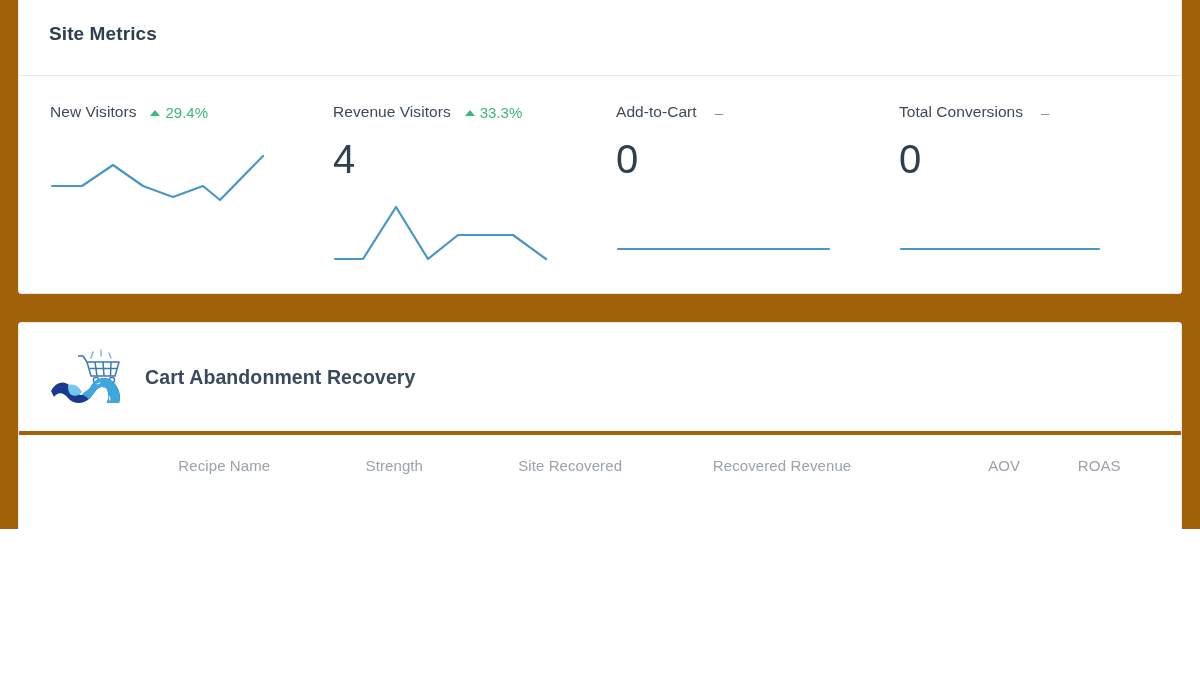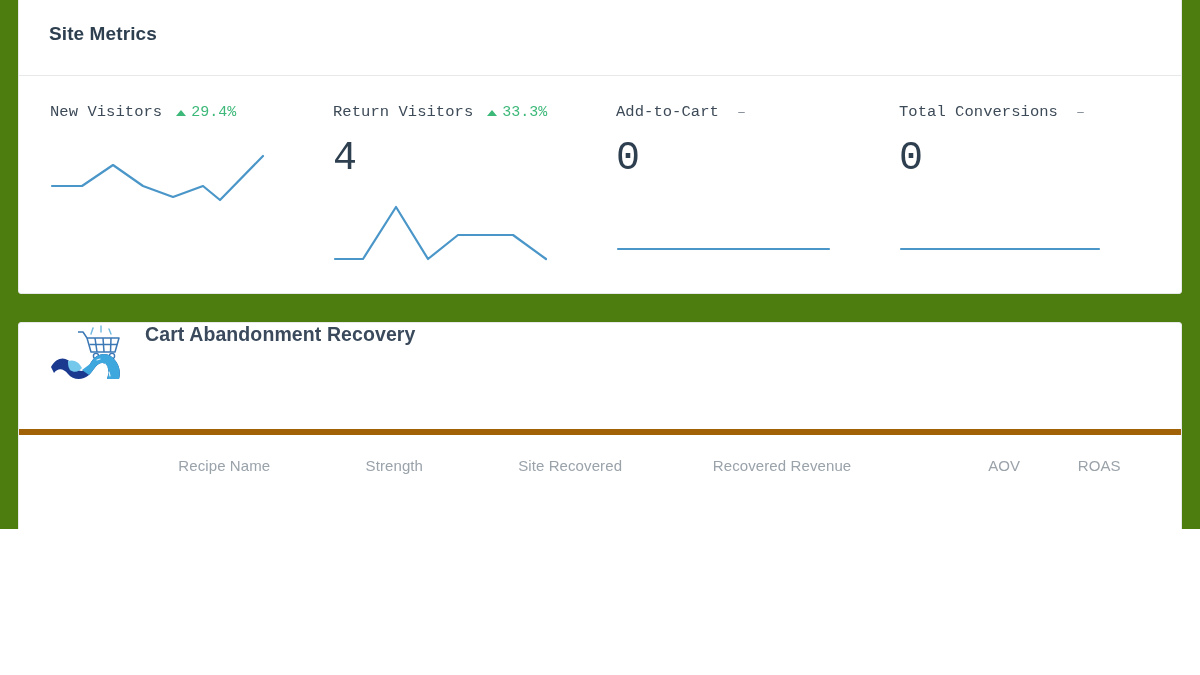--- a/index.html
+++ b/index.html
@@ -9,21 +9,21 @@
     height: 675px;
     background: #ffffff;
     font-family: "Liberation Sans", sans-serif;
     -webkit-font-smoothing: antialiased;
   }
 
   .page {
     width: 1200px;
     height: 529px;
     position: relative;
-    background: #4d7c0f;
+    background: #a16207;
     overflow: hidden;
   }
 
   
   .card {
     position: absolute;
     background: #ffffff;
     border: 1px solid #e6e8ea;
     border-radius: 3px;
   }
@@ -46,21 +46,20 @@
 
   .card-title {
     font-size: 19px;
     color: #2e3f50;
     letter-spacing: .1px;
   }
 
   .metrics-row {
     display: flex;
     padding: 26px 0 0 0;
-    font-family: Liberation Mono, monospace;
   }
 
   .metric {
     width: 283px;
     padding-left: 31px;
   }
 
   .metric-head {
     display: flex;
     align-items: center;
@@ -117,22 +116,23 @@
   #cart-recovery-card {
     left: 18px;
     top: 322px;
     width: 1164px;
     height: 340px;
   }
 
   .brand-header {
     height: 112px;
     display: flex;
+    align-items: center;
     padding-left: 30px;
-    border-bottom: 6px solid #a16207;
+    border-bottom: 4px solid #a16207;
   }
 
   .brand-logo { width: 78px; height: 60px; flex: none; }
 
   .brand-title {
     font-size: 19.5px;
     color: #3a4a5c;
     margin-left: 18px;
     letter-spacing: .1px;
   }
@@ -231,21 +231,21 @@
             <span>29.4%</span>
           </span>
         </div>
         <svg class="spark" viewBox="0 0 215 70" preserveAspectRatio="none">
           <polyline points="2,46 32,46 63,25 93,46 123,57 153,46 170,60 213,16" fill="none" stroke="#4a96c8" stroke-width="2.2" stroke-linejoin="round" stroke-linecap="round" vector-effect="non-scaling-stroke"></polyline>
         </svg>
       </div>
 
       <div class="metric">
         <div class="metric-head">
-          <span class="metric-label">Return Visitors</span>
+          <span class="metric-label">Revenue Visitors</span>
           <span class="metric-delta">
             <span class="delta-arrow-up"></span>
             <span>33.3%</span>
           </span>
         </div>
         <div class="metric-value">4</div>
         <svg class="spark" viewBox="0 0 215 70" preserveAspectRatio="none">
           <polyline points="2,62 30,62 63,10 95,62 125,38 155,38 180,38 213,62" fill="none" stroke="#4a96c8" stroke-width="2.2" stroke-linejoin="round" stroke-linecap="round" vector-effect="non-scaling-stroke"></polyline>
         </svg>
       </div>

